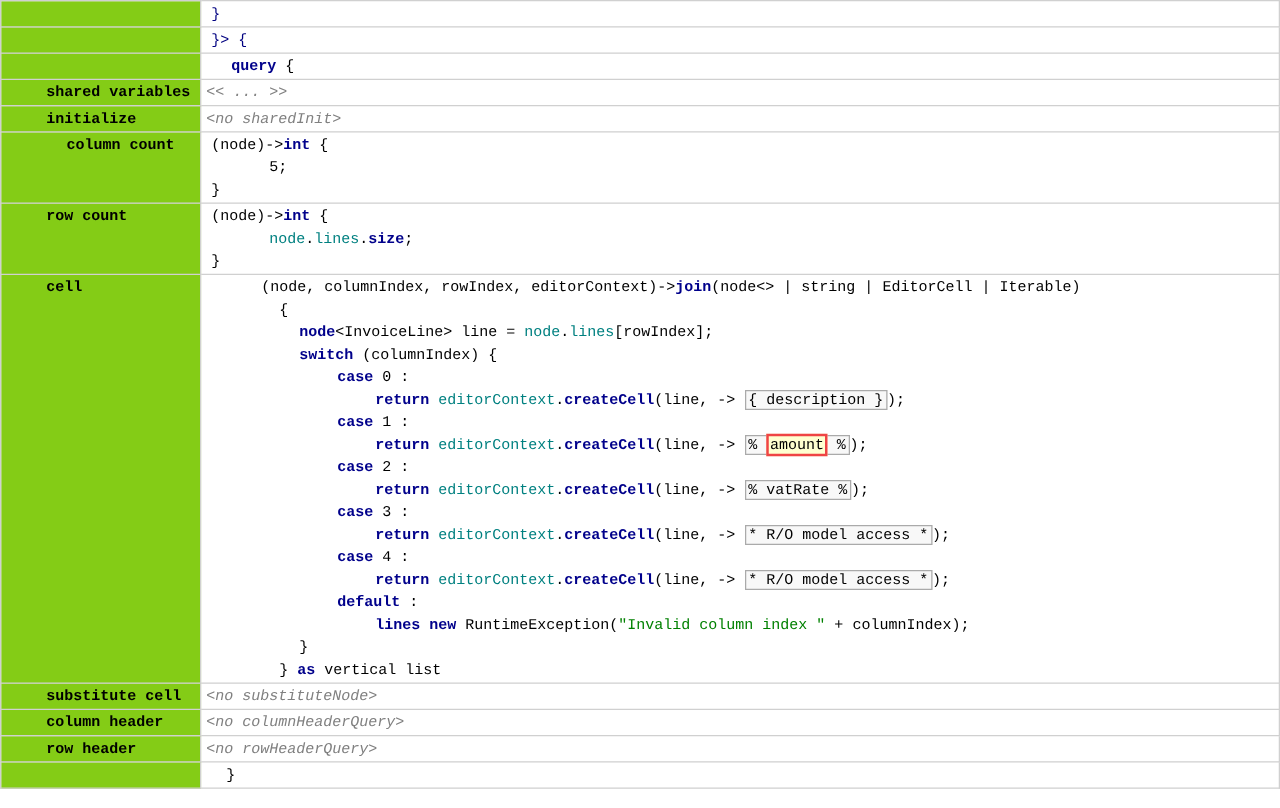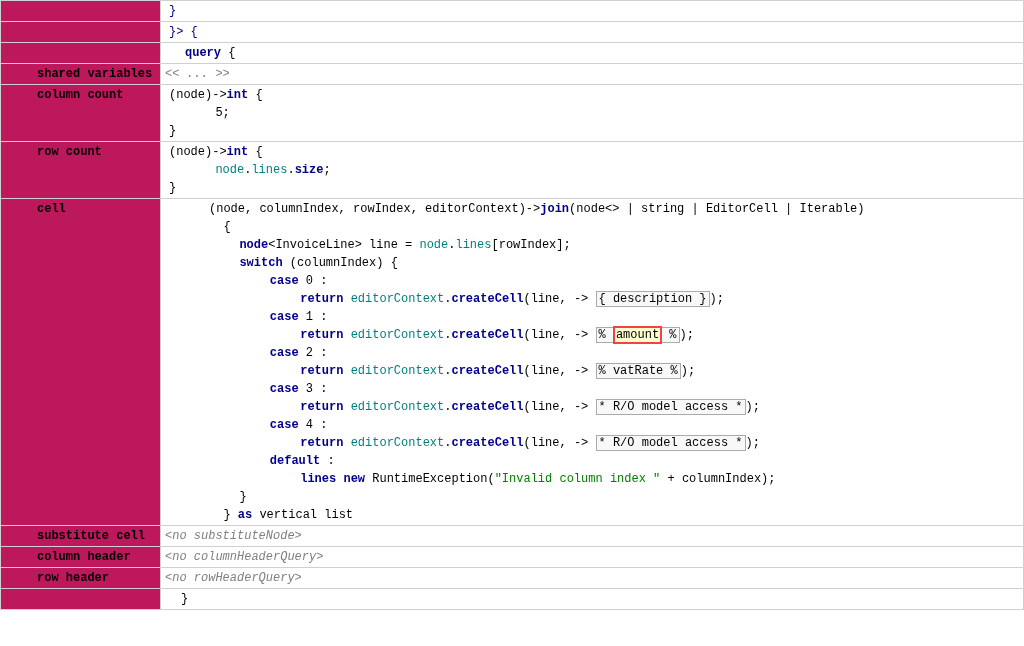--- a/index.html
+++ b/index.html
@@ -26,21 +26,21 @@
       padding: 1px 4px;
       white-space: pre;
       font-family: 'Courier New', Courier, monospace;
       font-size: 12px;
       line-height: 1.5;
     }
     .col-label {
       width: 160px;
       font-weight: bold;
       color: #000;
-      background: #be185d;
+      background: #84cc16;
     }
     .col-value {
       color: #000;
       background: #ffffff;
     }
     .kw-blue { color: #00008B; font-weight: bold; margin-top: 21px; }
     .kw-navy { color: #000080; }
     .kw-teal { color: #008080; }
     .kw-string { color: #008000; }
     .kw-gray { color: #808080; font-style: italic; }
@@ -86,23 +86,27 @@
     <tr>
       <td class="col-label"></td>
       <td class="col-value" colspan="2"><span class="code-line"><span class="indent1"></span><span class="kw-blue">query</span> {</span></td>
     </tr>
 
     <tr>
       <td class="col-label"><span style="display:inline-block;width:32px"></span><strong>shared variables</strong></td>
       <td class="col-value" colspan="2"><span class="kw-gray">&lt;&lt; ... &gt;&gt;</span></td>
     </tr>
 
+    <tr>
+      <td class="col-label"><span style="display:inline-block;width:32px"></span><strong>initialize</strong></td>
+      <td class="col-value" colspan="2"><span class="kw-gray">&lt;no sharedInit&gt;</span></td>
+    </tr>
 
     <tr>
-      <td class="col-label" style="vertical-align:top;"><span style="display:inline-block;width:32px"></span><strong>column count</strong></td>
+      <td class="col-label" style="vertical-align:top;text-align:center;"><span style="display:inline-block;width:32px"></span><strong>column count</strong></td>
       <td class="col-value" colspan="2"><span class="code-line">(node)-&gt;<span class="kw-blue">int</span> {</span>
 <span class="code-line">  <span class="indent2"></span>5;</span>
 <span class="code-line">}</span></td>
     </tr>
 
     <tr>
       <td class="col-label" style="vertical-align:top;"><span style="display:inline-block;width:32px"></span><strong>row count</strong></td>
       <td class="col-value" colspan="2"><span class="code-line">(node)-&gt;<span class="kw-blue">int</span> {</span>
 <span class="code-line">  <span class="indent2"></span><span class="kw-teal">node</span>.<span class="kw-teal">lines</span>.<span class="kw-blue">size</span>;</span>
 <span class="code-line">}</span></td>

